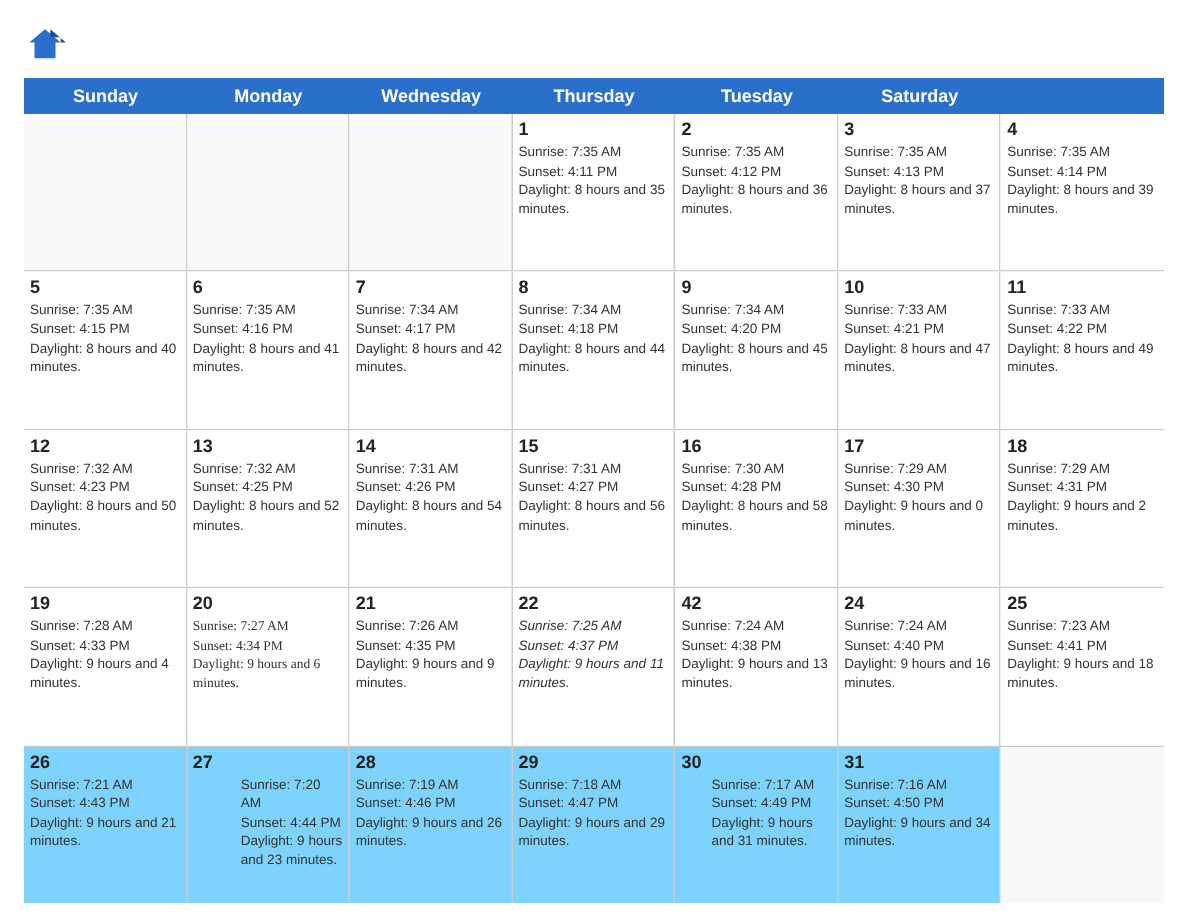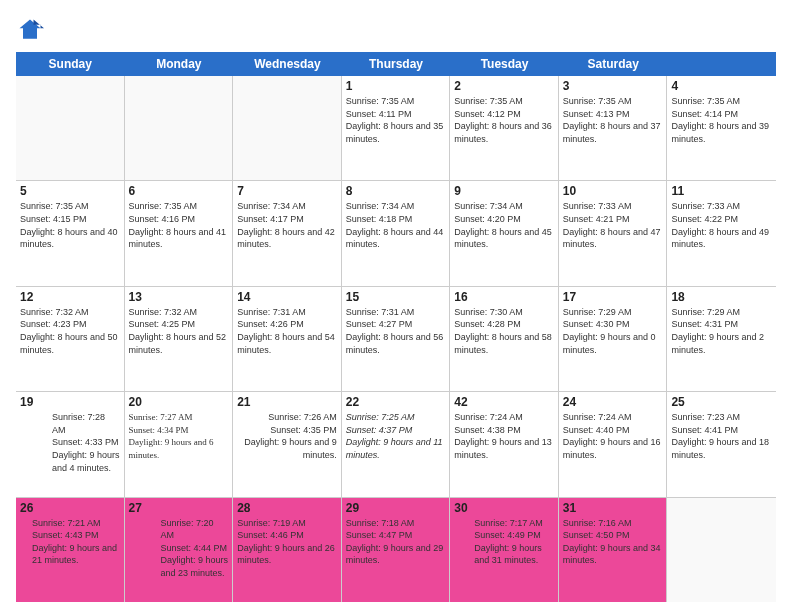--- a/index.html
+++ b/index.html
@@ -92,21 +92,21 @@
       min-height: 80px;
       background: #fff;
     }
     .cal-cell:last-child {
       border-right: none;
     }
     .cal-cell.empty {
       background: #f9f9f9;
     }
     .cal-cell.shaded {
-      background: #ec4899;
+      background: #7dd3fc;
     }
     .day-number {
       font-size: 12px;
       font-weight: bold;
       margin-bottom: 2px;
       color: #222;
     }
     .cell-info {
       font-size: 9px;
       line-height: 1.4;
@@ -257,33 +257,33 @@
           <div class="cal-cell">
             <div class="day-number">18</div>
             <div class="cell-info" style="white-space: pre-line;">Sunrise: 7:29 AM
 Sunset: 4:31 PM
 Daylight: 9 hours and 2 minutes.</div>
           </div>
         </div>
         <div class="cal-row">
           <div class="cal-cell">
             <div class="day-number">19</div>
-            <div class="cell-info" style="white-space: pre-line; margin-left: 32px;">Sunrise: 7:28 AM
+            <div class="cell-info" style="white-space: pre-line;">Sunrise: 7:28 AM
 Sunset: 4:33 PM
 Daylight: 9 hours and 4 minutes.</div>
           </div>
           <div class="cal-cell">
             <div class="day-number">20</div>
             <div class="cell-info" style="white-space: pre-line; font-family: Liberation Serif, serif;">Sunrise: 7:27 AM
 Sunset: 4:34 PM
 Daylight: 9 hours and 6 minutes.</div>
           </div>
           <div class="cal-cell">
             <div class="day-number">21</div>
-            <div class="cell-info" style="white-space: pre-line; text-align: right;">Sunrise: 7:26 AM
+            <div class="cell-info" style="white-space: pre-line;">Sunrise: 7:26 AM
 Sunset: 4:35 PM
 Daylight: 9 hours and 9 minutes.</div>
           </div>
           <div class="cal-cell">
             <div class="day-number">22</div>
             <div class="cell-info" style="white-space: pre-line; font-style: italic;">Sunrise: 7:25 AM
 Sunset: 4:37 PM
 Daylight: 9 hours and 11 minutes.</div>
           </div>
           <div class="cal-cell">
@@ -301,21 +301,21 @@
           <div class="cal-cell">
             <div class="day-number">25</div>
             <div class="cell-info" style="white-space: pre-line;">Sunrise: 7:23 AM
 Sunset: 4:41 PM
 Daylight: 9 hours and 18 minutes.</div>
           </div>
         </div>
         <div class="cal-row">
           <div class="cal-cell shaded">
             <div class="day-number">26</div>
-            <div class="cell-info" style="white-space: pre-line; margin-left: 12px;">Sunrise: 7:21 AM
+            <div class="cell-info" style="white-space: pre-line;">Sunrise: 7:21 AM
 Sunset: 4:43 PM
 Daylight: 9 hours and 21 minutes.</div>
           </div>
           <div class="cal-cell shaded">
             <div class="day-number">27</div>
             <div class="cell-info" style="white-space: pre-line; margin-left: 32px;">Sunrise: 7:20 AM
 Sunset: 4:44 PM
 Daylight: 9 hours and 23 minutes.</div>
           </div>
           <div class="cal-cell shaded">

